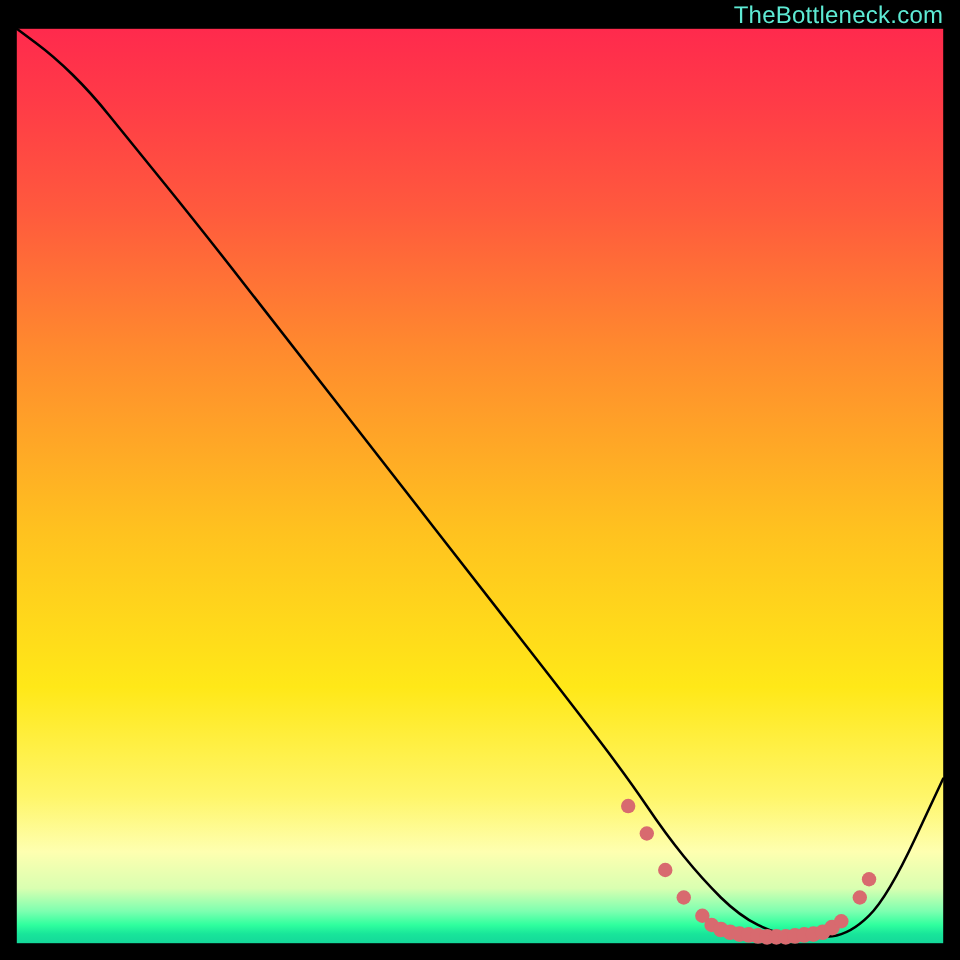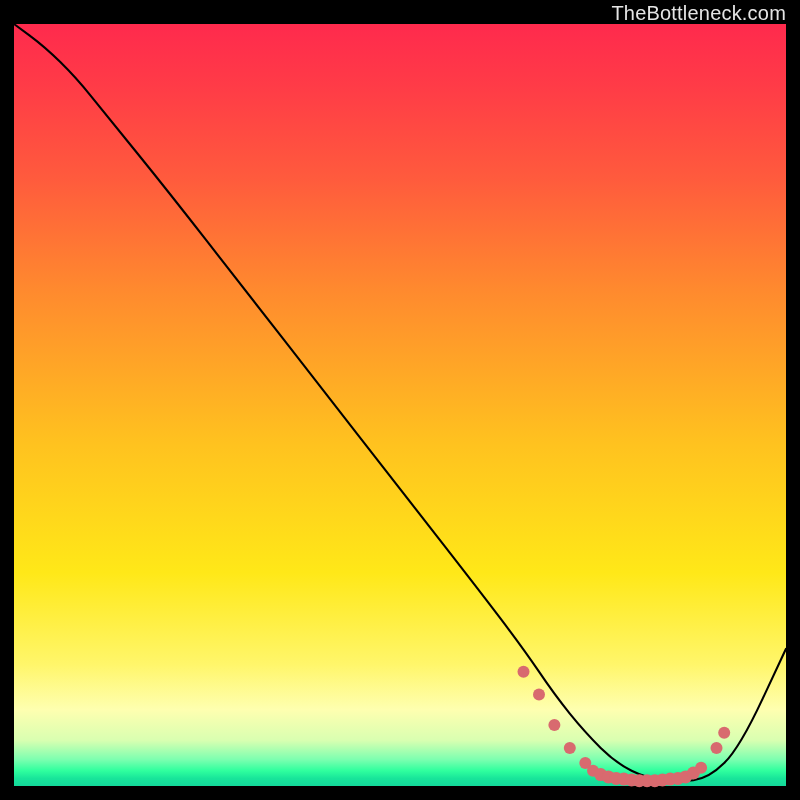--- a/index.html
+++ b/index.html
@@ -48,21 +48,21 @@
       #7dffb0 96.5%,
       #2fff9e 98%,
       #18e59a 99%,
       #14d89a 100%
     );
   }
   .watermark {
     position: absolute;
     top: 2px;
     right: 14px;
-    color: #e5e5e5;
+    color: #5eead4;
     font-size: 20px;
     letter-spacing: 0.2px;
     font-weight: 500;
   }
   svg.curve {
     position: absolute;
     left: 0;
     top: 0;
     width: 772px;
     height: 762px;

